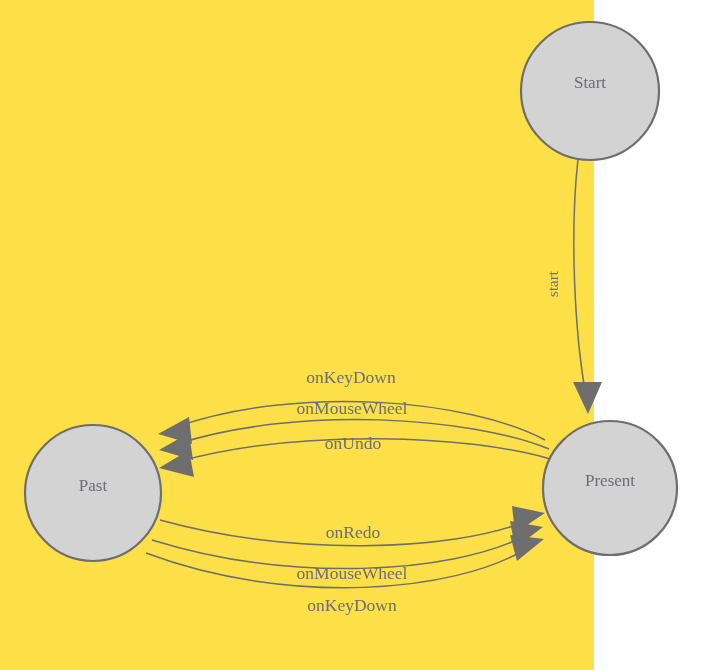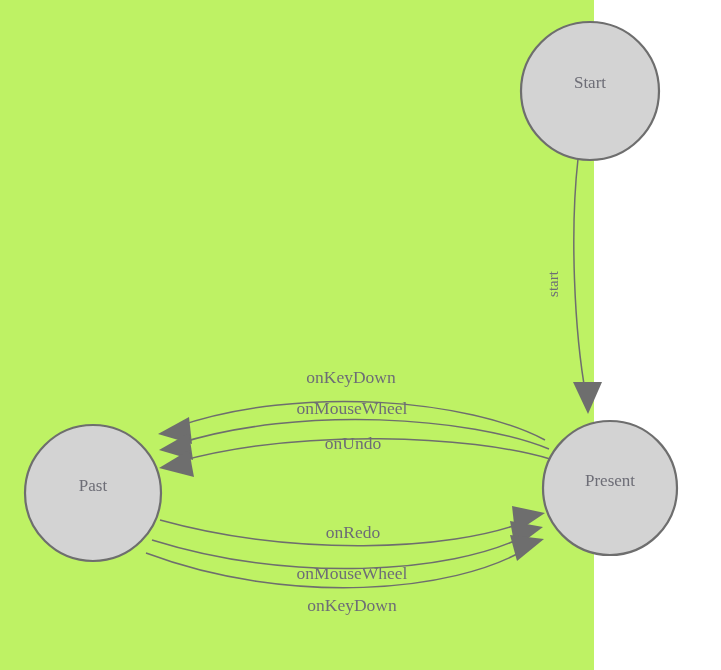--- a/index.html
+++ b/index.html
@@ -10,21 +10,21 @@
   body {
     width: 721px;
     height: 670px;
     font-family: "Liberation Serif", "DejaVu Serif", serif;
     overflow: hidden;
   }
   #diagram-root {
     position: relative;
     width: 594px;
     height: 670px;
-    background: #bef264;
+    background: #fde047;
   }
   svg#graph {
     display: block;
     width: 721px;
     height: 670px;
   }
   .node-circle {
     fill: #d3d3d3;
     stroke: #6e6e6e;
     stroke-width: 2.2;

